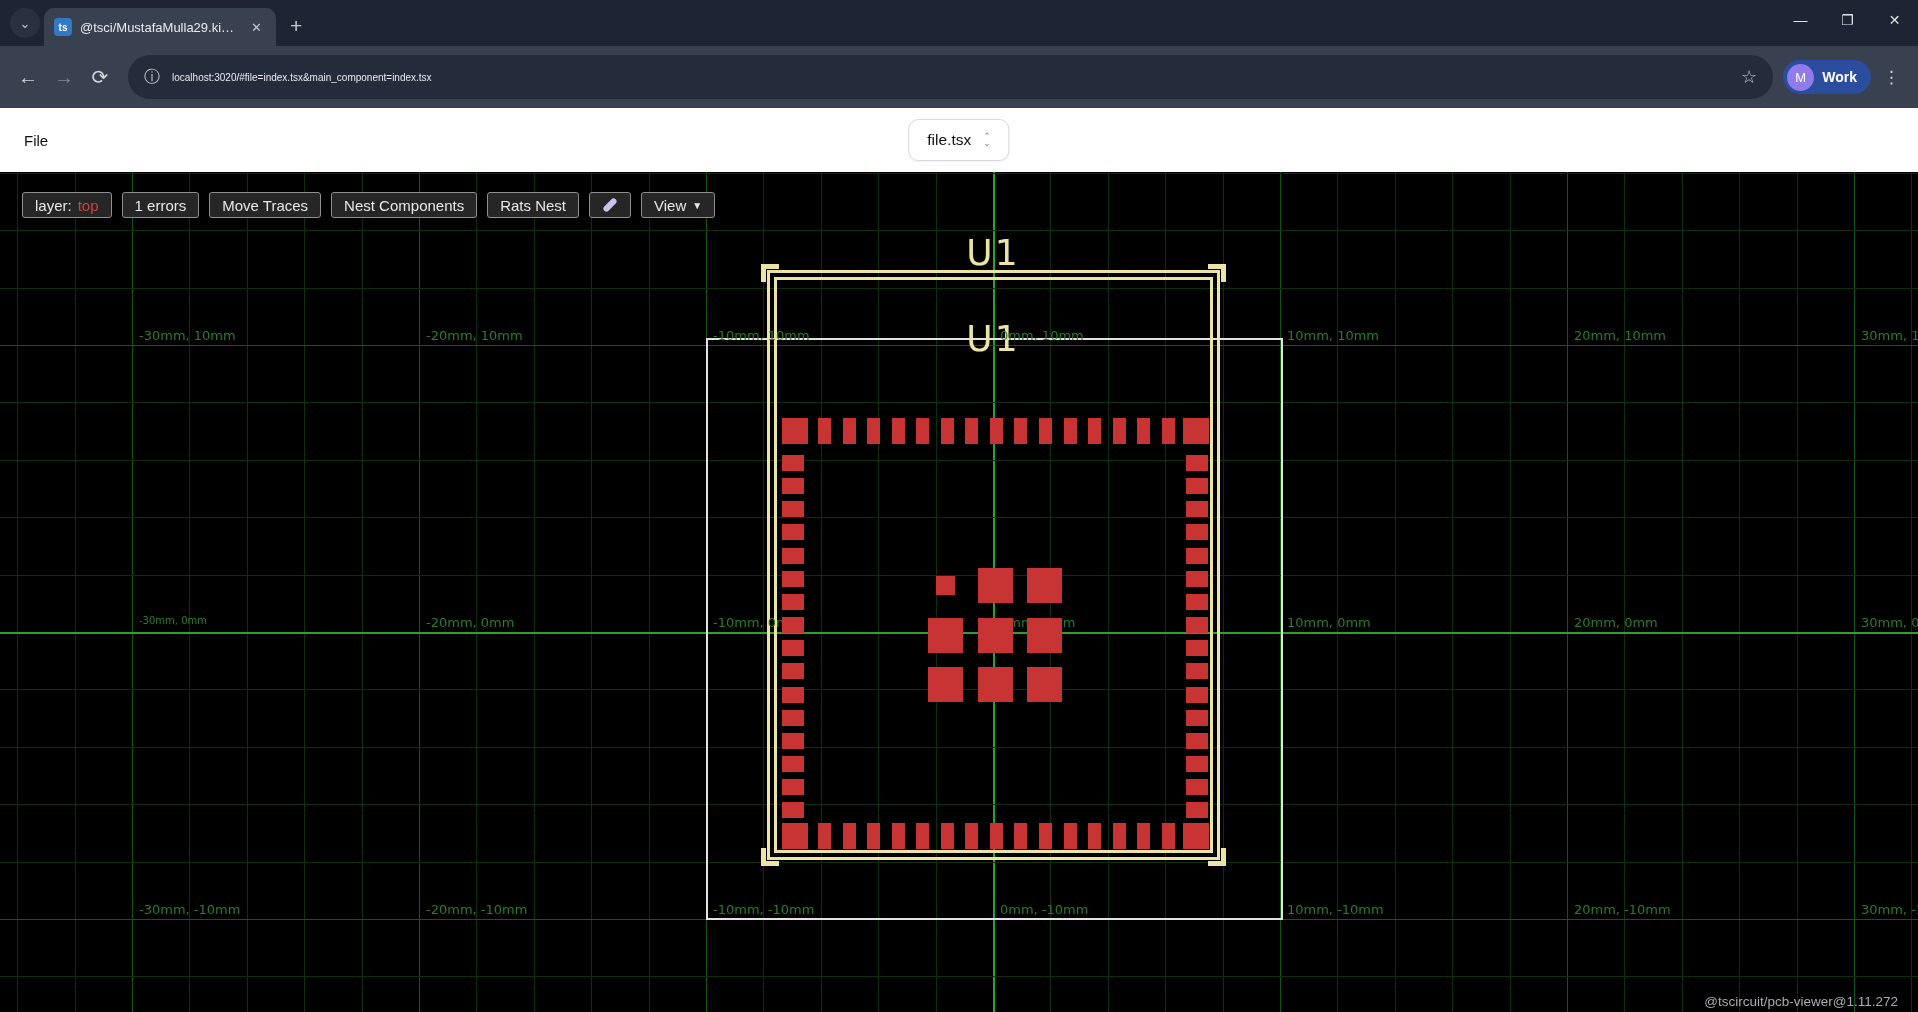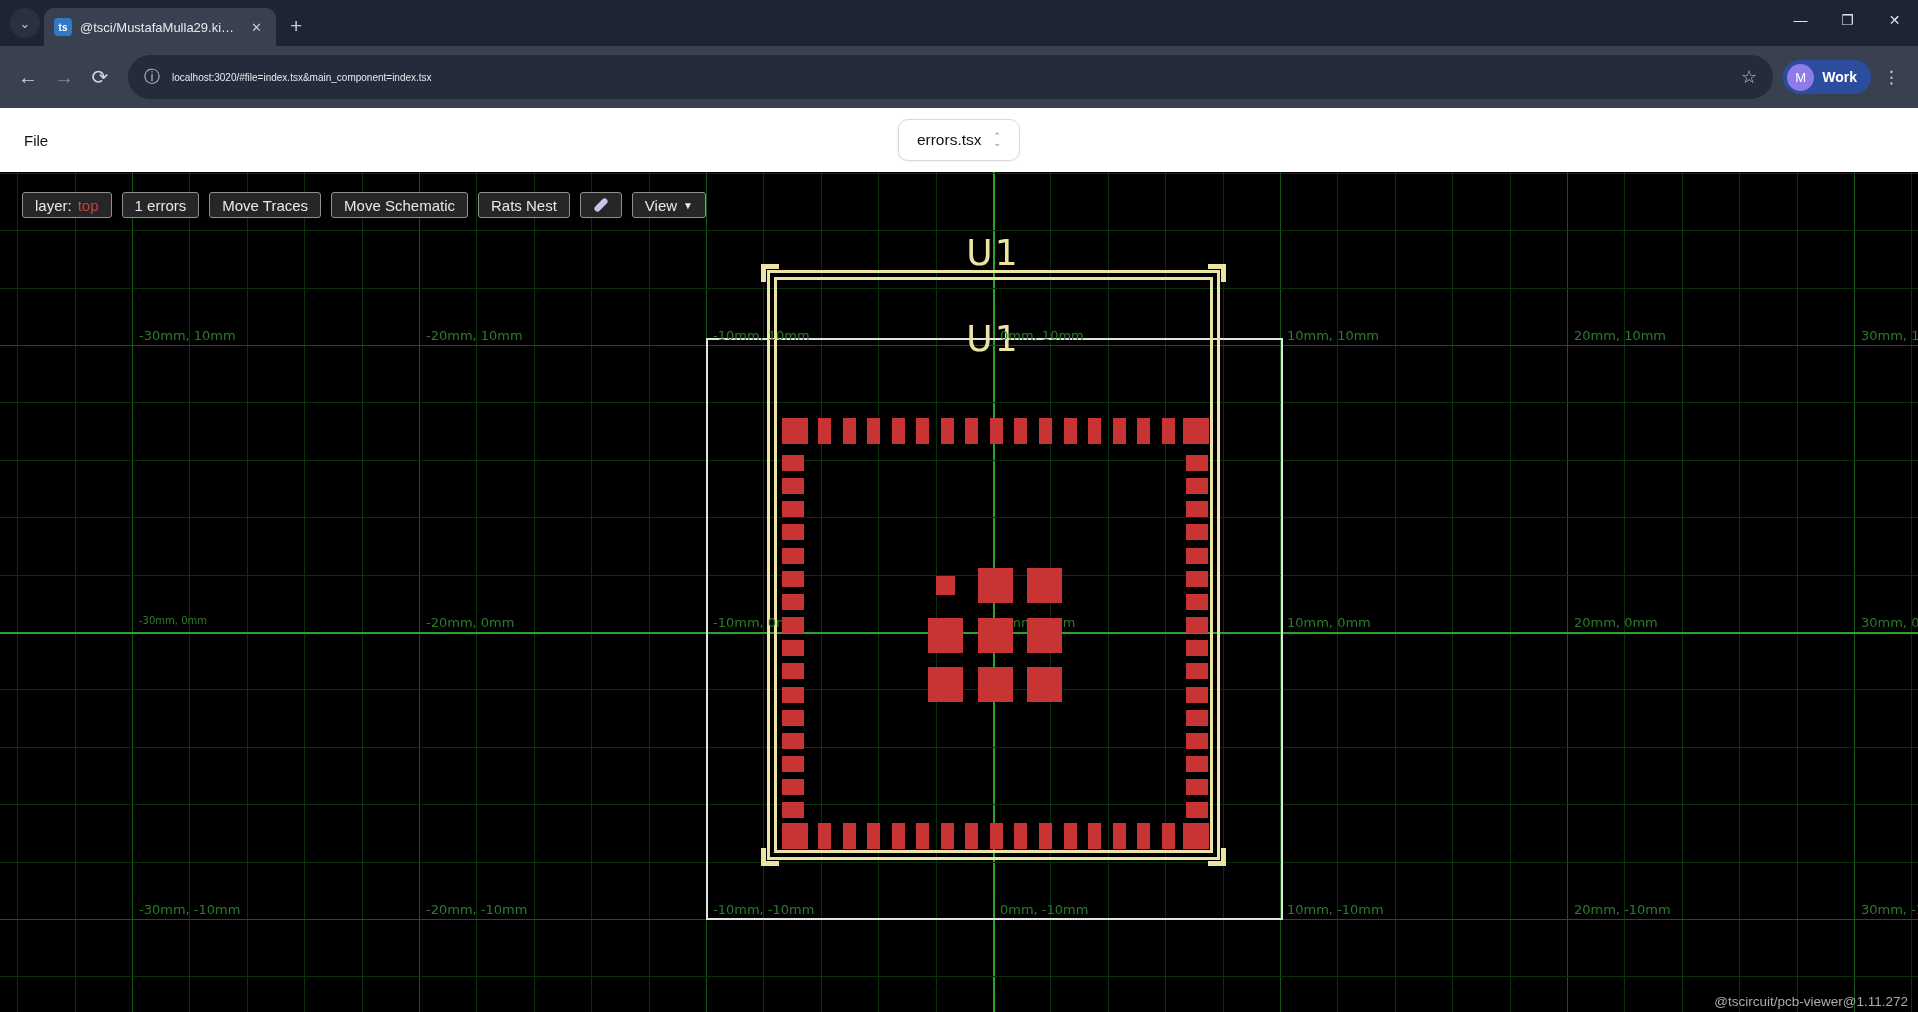--- a/index.html
+++ b/index.html
@@ -63,21 +63,21 @@
             font-family:"DejaVu Sans", sans-serif; }
   .pcbbar { position:absolute; top:20px; left:22px; display:flex; gap:10px; z-index:10;
             font-family:"Liberation Sans", sans-serif; }
   .pcbbtn { height:22px; background:#262626; border:1px solid #8f8f8f; border-radius:3px;
             color:#e8e8e8; font-size:15px; display:flex; align-items:center; padding:12px 12px;
             gap:6px; white-space:nowrap; }
   .layer-value { color:#d04040; }
   .pencil { width:16px; height:6px; background:#c9c4ee; border-radius:3px;
             transform:rotate(-45deg); }
   .view-arrow { font-size:10px; }
-  .version { position:absolute; right:10px; bottom:3px; color:#a9abb3; font-size:13.5px;
+  .version { position:absolute; right:20px; bottom:3px; color:#a9abb3; font-size:13.5px;
              z-index:10; font-family:"Liberation Sans", sans-serif; }
 </style>
 </head>
 <body>
 
 <div class="tabstrip">
   <div class="tabsearch">⌄</div>
   <div class="tab">
     <span class="favicon">ts</span>
     <span class="tab-title">@tsci/MustafaMulla29.kicad-lib</span>
@@ -103,37 +103,37 @@
   <div class="profile">
     <span class="avatar">M</span>
     <span class="profile-name">Work</span>
   </div>
   <div class="kebab">⋮</div>
 </div>
 
 <div class="appheader">
   <div class="file-menu">File</div>
   <div class="file-select">
-    <span>errors.tsx</span>
+    <span>file.tsx</span>
     <span class="updown">
       <span>⌃</span>
         <span>⌄</span>
     </span>
   </div>
 </div>
 
 <div class="canvas" id="pcb-canvas">
   <div class="pcbbar">
     <div class="pcbbtn">
       <span>layer:</span>
       <span class="layer-value">top</span>
     </div>
     <div class="pcbbtn">1 errors</div>
     <div class="pcbbtn">Move Traces</div>
-    <div class="pcbbtn">Move Schematic</div>
+    <div class="pcbbtn">Nest Components</div>
     <div class="pcbbtn">Rats Nest</div>
     <div class="pcbbtn">
       <span class="pencil"></span>
     </div>
     <div class="pcbbtn">
       <span>View</span>
       <span class="view-arrow">▼</span>
     </div>
   </div>
   <div class="version">@tscircuit/pcb-viewer@1.11.272</div>

